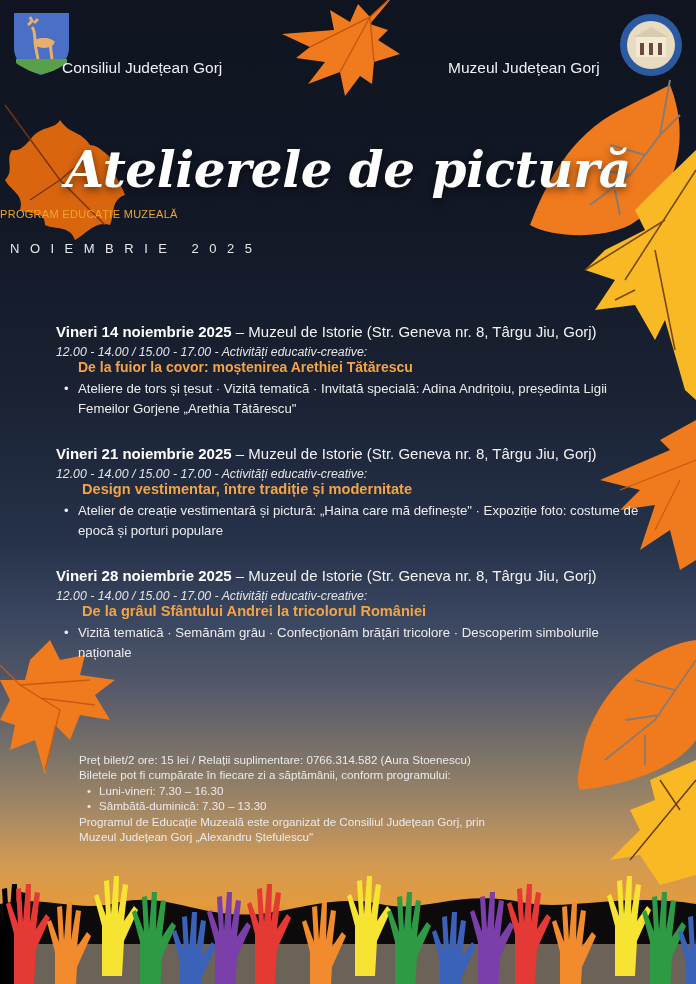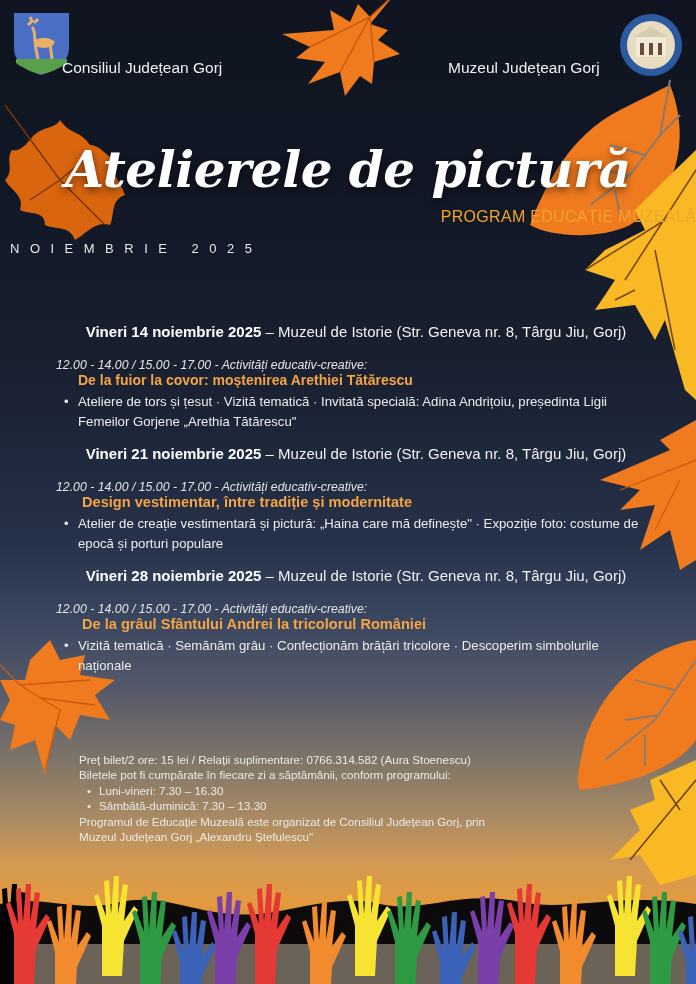--- a/index.html
+++ b/index.html
@@ -23,34 +23,34 @@
 
   
   .title {
     position: absolute; left: 0; right: 0; top: 140px; text-align: center;
     font-family: "DejaVu Serif", serif; font-weight: bold; font-style: italic;
     font-size: 50px; color: #ffffff; letter-spacing: -0.5px;
     text-shadow: 0 3px 8px rgba(0,0,0,0.55);
     z-index: 5;
   }
   .subtitle {
-    position: absolute; left: 0; right: 0; top: 208px; text-align: right;
-    font-size: 16px; color: #f0a52c; letter-spacing: 0.3px; z-index: 5;
+    position: absolute; left: 0; right: 8px; top: 208px; text-align: left;
+    font-size: 11px; color: #f0a52c; letter-spacing: 0.3px; z-index: 5;
   }
   .month {
     position: absolute; left: 0; right: 0; top: 241px; text-align: left;
     font-size: 13px; color: #e6e6e6; letter-spacing: 10.5px; z-index: 5;
     padding-left: 10px;
   }
 
   
   .event { position: absolute; left: 56px; width: 600px; z-index: 5; }
-  .ev-head { font-size: 15px; color: #f2f2f2; white-space: nowrap; text-align: center; }
+  .ev-head { font-size: 15px; color: #f2f2f2; white-space: nowrap; }
   .ev-head b { font-weight: bold; color: #ffffff; }
-  .ev-time { font-size: 12.3px; font-style: italic; color: #e4e4e4; margin-top: 18px; }
+  .ev-time { font-size: 12.3px; font-style: italic; color: #e4e4e4; margin-top: 5px; }
   .ev-topic { font-size: 14px; font-weight: bold; color: #f4a444; }
   .ev-list { list-style: none; margin-top: 4px; }
   .ev-list li { position: relative; padding-left: 22px; font-size: 13.2px; line-height: 19.5px; color: #ececec; }
   .ev-list li::before { content: "\2022"; position: absolute; left: 8px; top: 0; color: #ececec; }
 
   
   .info { position: absolute; left: 79px; top: 752px; font-size: 11.6px; line-height: 15.4px; color: #eaeaea; z-index: 5; }
   .info ul { list-style: none; }
   .info li { position: relative; padding-left: 20px; }
   .info li::before { content: "\2022"; position: absolute; left: 8px; top: 0; }

